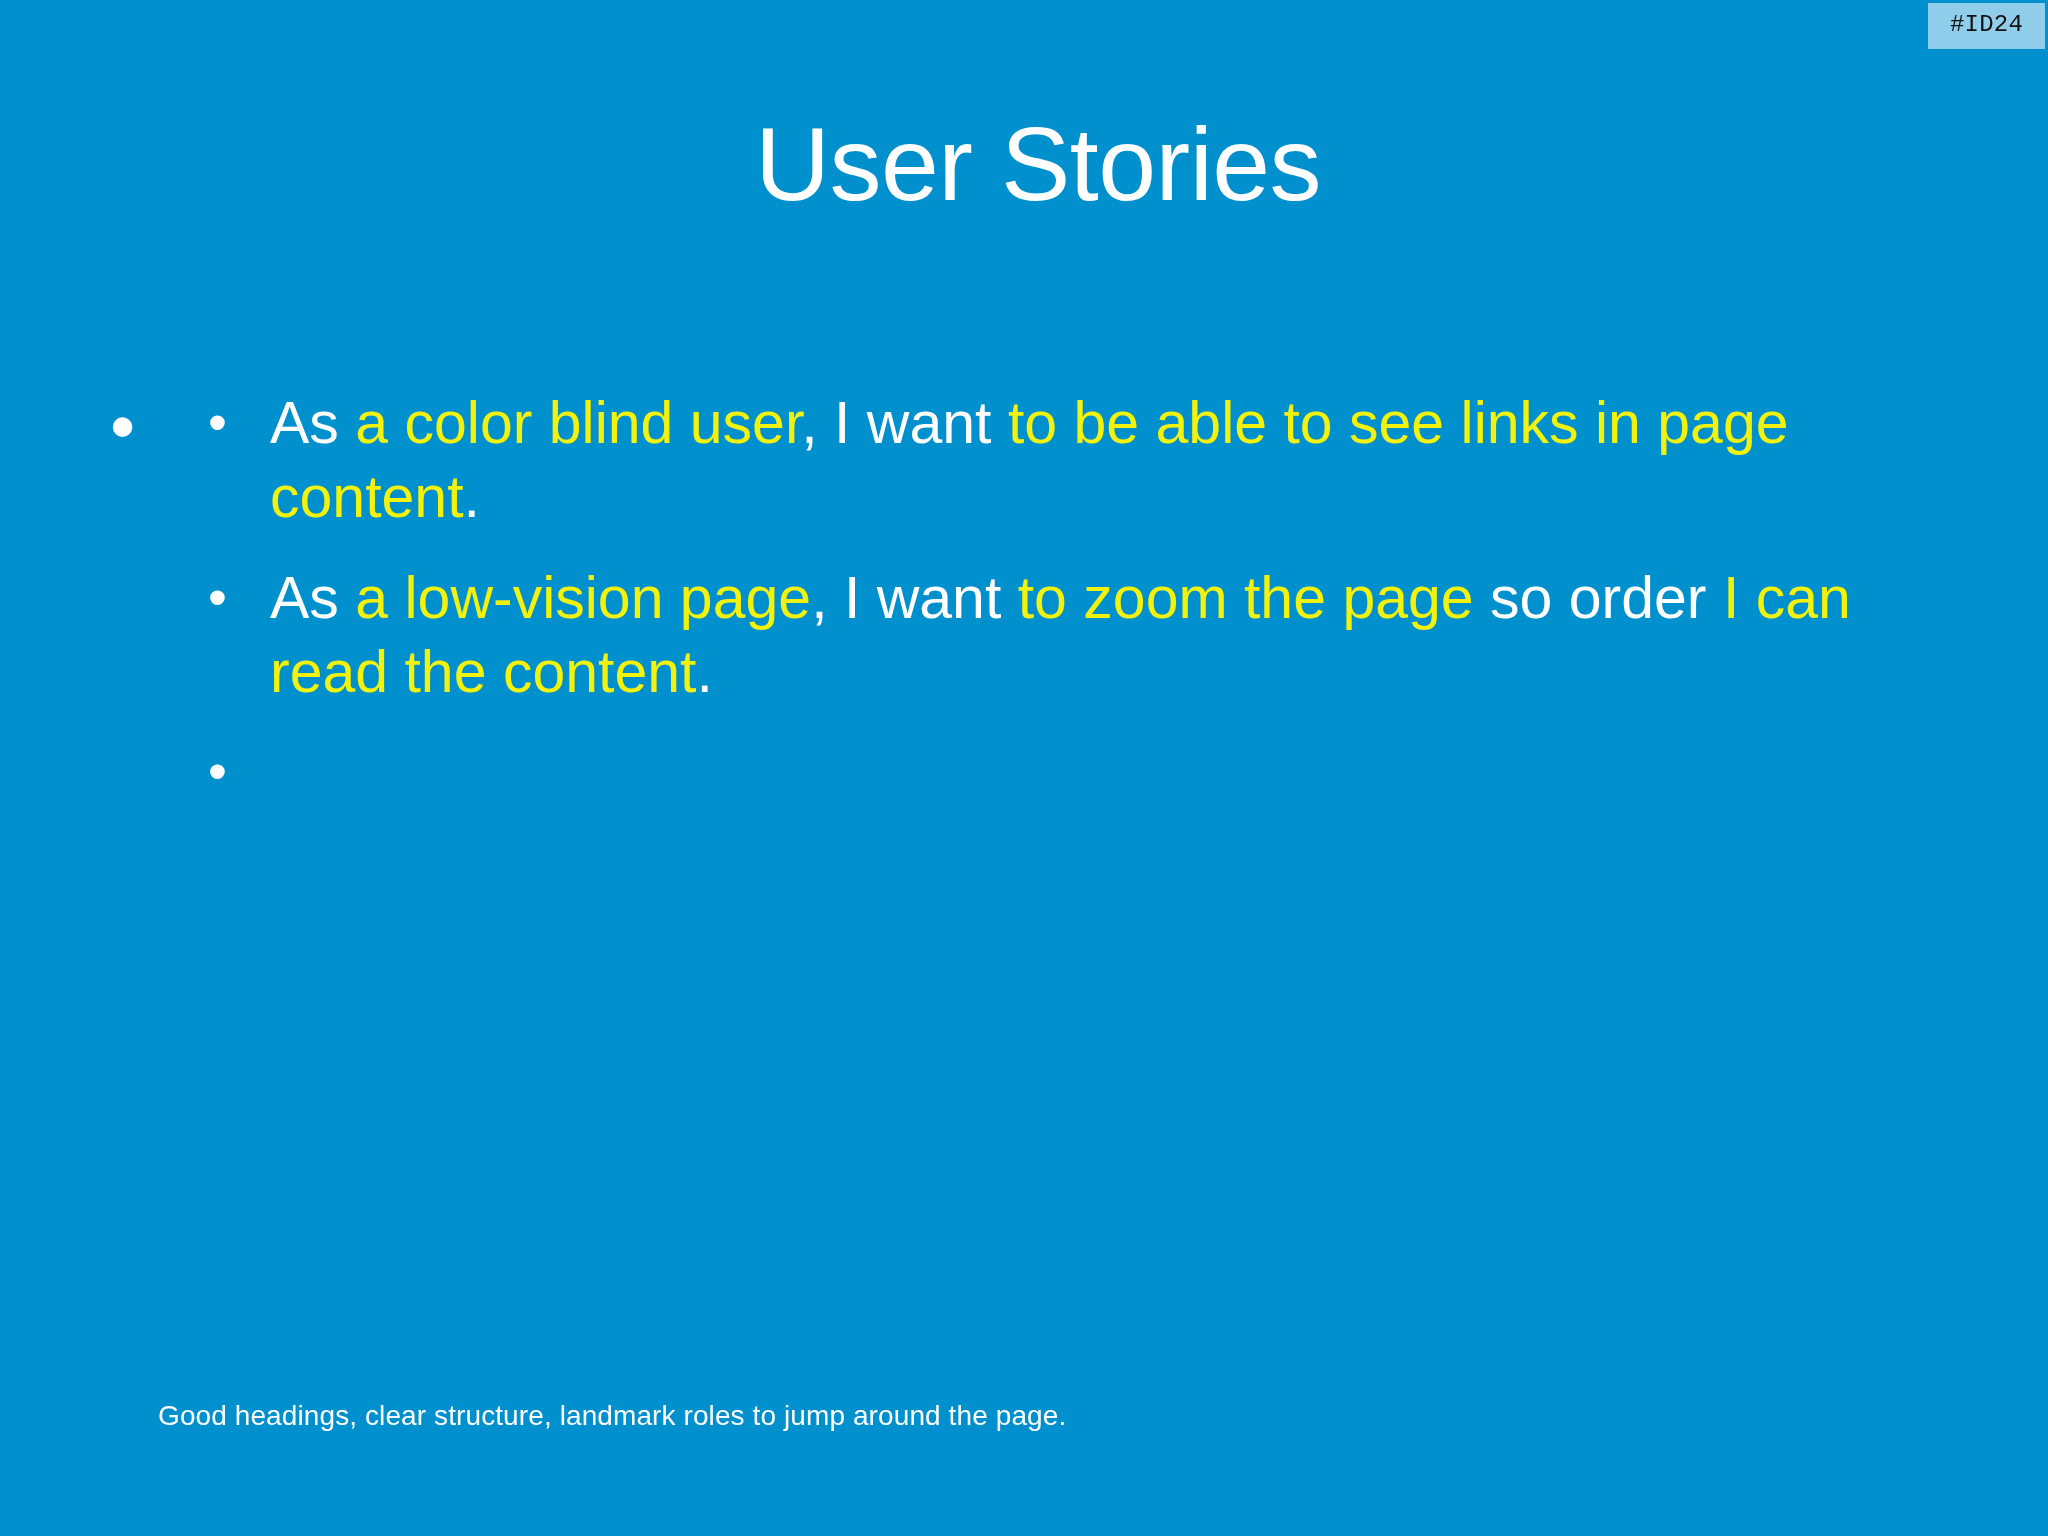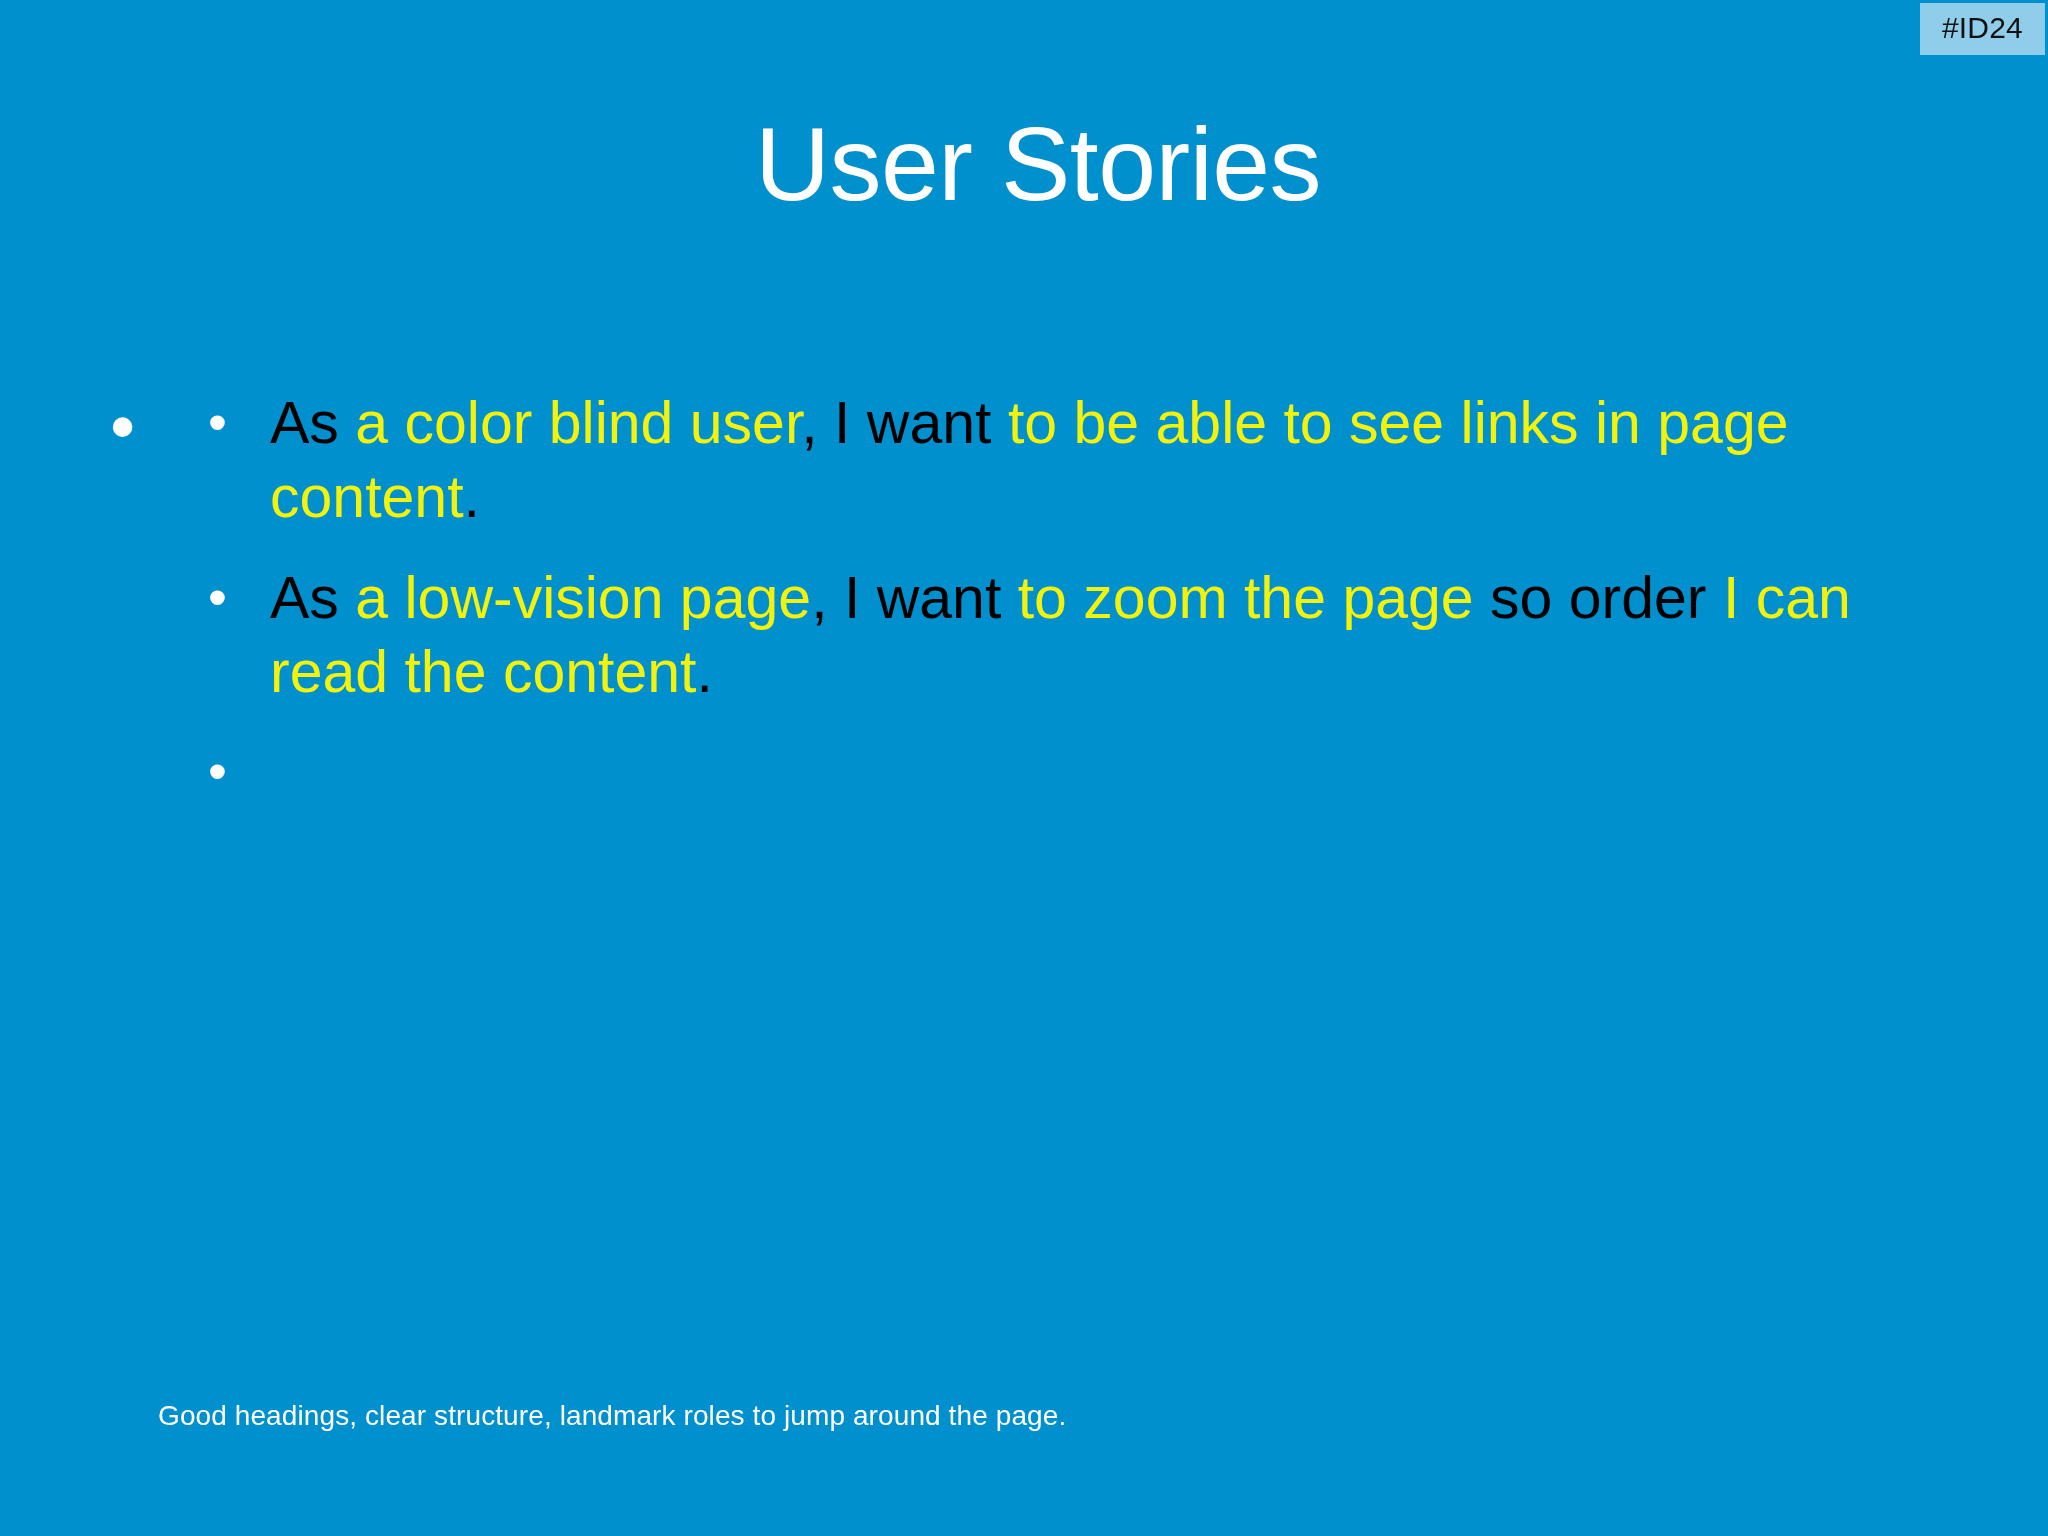--- a/index.html
+++ b/index.html
@@ -23,25 +23,25 @@
     box-sizing: border-box;
   }
 
   
   .id-badge {
     position: absolute;
     top: 3px;
     right: 3px;
     background: #8fcdea;
     color: #111111;
-    font-size: 30px;
+    font-size: 24px;
     line-height: 1;
     padding: 10px 22px 12px 22px;
     letter-spacing: 0.2px;
-    font-family: Liberation Sans, sans-serif;
+    font-family: Liberation Mono, monospace;
   }
 
   
   .slide-title {
     position: absolute;
     top: 108px;
     left: 14px;
     width: 2048px;
     text-align: center;
     color: #ffffff;
@@ -101,21 +101,21 @@
     top: 0;
     color: #ffffff;
     font-size: 54px;
     line-height: 1.36;
   }
 
   .hl {
     color: #f2f20d;
   }
   .plain {
-    color: #000000;
+    color: #ffffff;
     font-style: normal;
   }
 
   
   .footer-note {
     position: absolute;
     left: 158px;
     top: 1398px;
     color: #ffffff;
     font-size: 28px;

